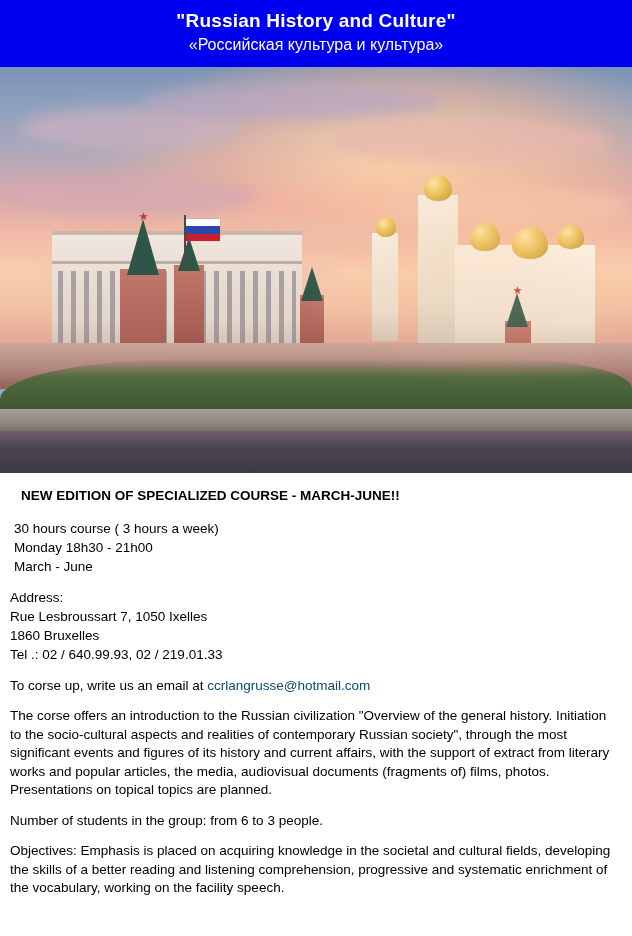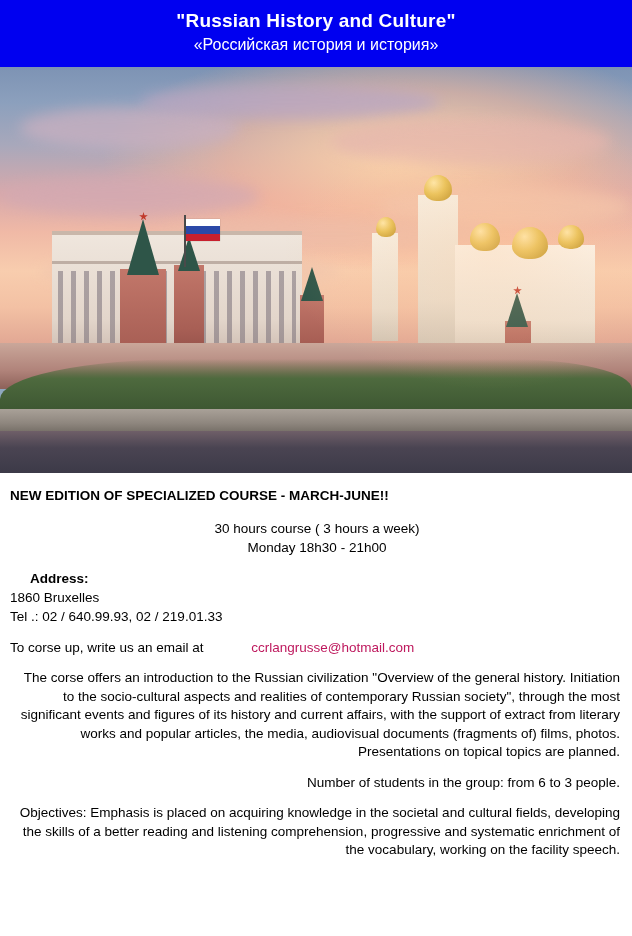--- a/index.html
+++ b/index.html
@@ -201,57 +201,54 @@
   }
 
   
   .content {
     padding: 14px 12px 0 10px;
     box-sizing: border-box;
   }
   .headline {
     font-size: 13.5px;
     font-weight: bold;
-    margin: 0 0 14px 0;
+    margin: 0 0 14px 11px;
     line-height: 18px;
   }
   .block {
     font-size: 13.5px;
     line-height: 19px;
     margin: 0 0 12px 0;
   }
   .block.indent {
     padding-left: 4px;
-    text-align: center;
   }
   .bold-line {
-    font-weight: bold;
-    margin-left: 20px;
+    font-weight: normal;
   }
   .para {
     font-size: 13.5px;
     line-height: 18.5px;
     margin: 0 0 12px 0;
-    text-align: right;
+    text-align: left;
   }
   .email-link {
-    color: #be185d;
+    color: #0c4a6e;
     text-decoration: none;
-    margin-left: 44px;
   }
   .nowrap-line { display: block; }
 </style>
 </head>
 <body>
 
 <div class="page">
 
   <div class="banner">
     <div class="banner-title">"Russian History and Culture"</div>
-    <div class="banner-subtitle">«Российская история и история»</div>
+    <div class="banner-subtitle">«Российская культура и культура»</div>
   </div>
 
   <div class="hero">
     <div class="sky"></div>
     <div class="cloud c1"></div>
     <div class="cloud c2"></div>
     <div class="cloud c3"></div>
     <div class="cloud c4"></div>
     <div class="cloud c5"></div>
     <div class="cloud c6"></div>
@@ -296,25 +293,27 @@
     <div class="hero-haze"></div>
   </div>
 
   <div class="content">
 
     <div class="headline">NEW EDITION OF SPECIALIZED COURSE -  MARCH-JUNE!!</div>
 
     <div class="block indent">
       <span class="nowrap-line"> 30 hours course ( 3 hours a week)</span>
       <span class="nowrap-line">Monday 18h30 - 21h00</span>
+      <span class="nowrap-line">March - June</span>
     </div>
 
 
     <div class="block">
       <span class="nowrap-line bold-line">Address:</span>
+      <span class="nowrap-line">Rue Lesbroussart 7, 1050 Ixelles</span>
       <span class="nowrap-line">1860 Bruxelles</span>
       <span class="nowrap-line">Tel .: 02 / 640.99.93, 02 / 219.01.33</span>
     </div>
 
     <div class="block">
       <span>To corse up, write us an email at </span><a class="email-link" href="#">ccrlangrusse@hotmail.com</a>
     </div>
 
     <div class="para">The corse offers an introduction to the Russian civilization "Overview of the general history. Initiation to the socio-cultural aspects and realities of contemporary Russian society", through the most significant events and figures of its history and current affairs, with the support of extract from literary works and popular articles, the media, audiovisual documents (fragments of) films, photos. Presentations on topical topics are planned.</div>
 

